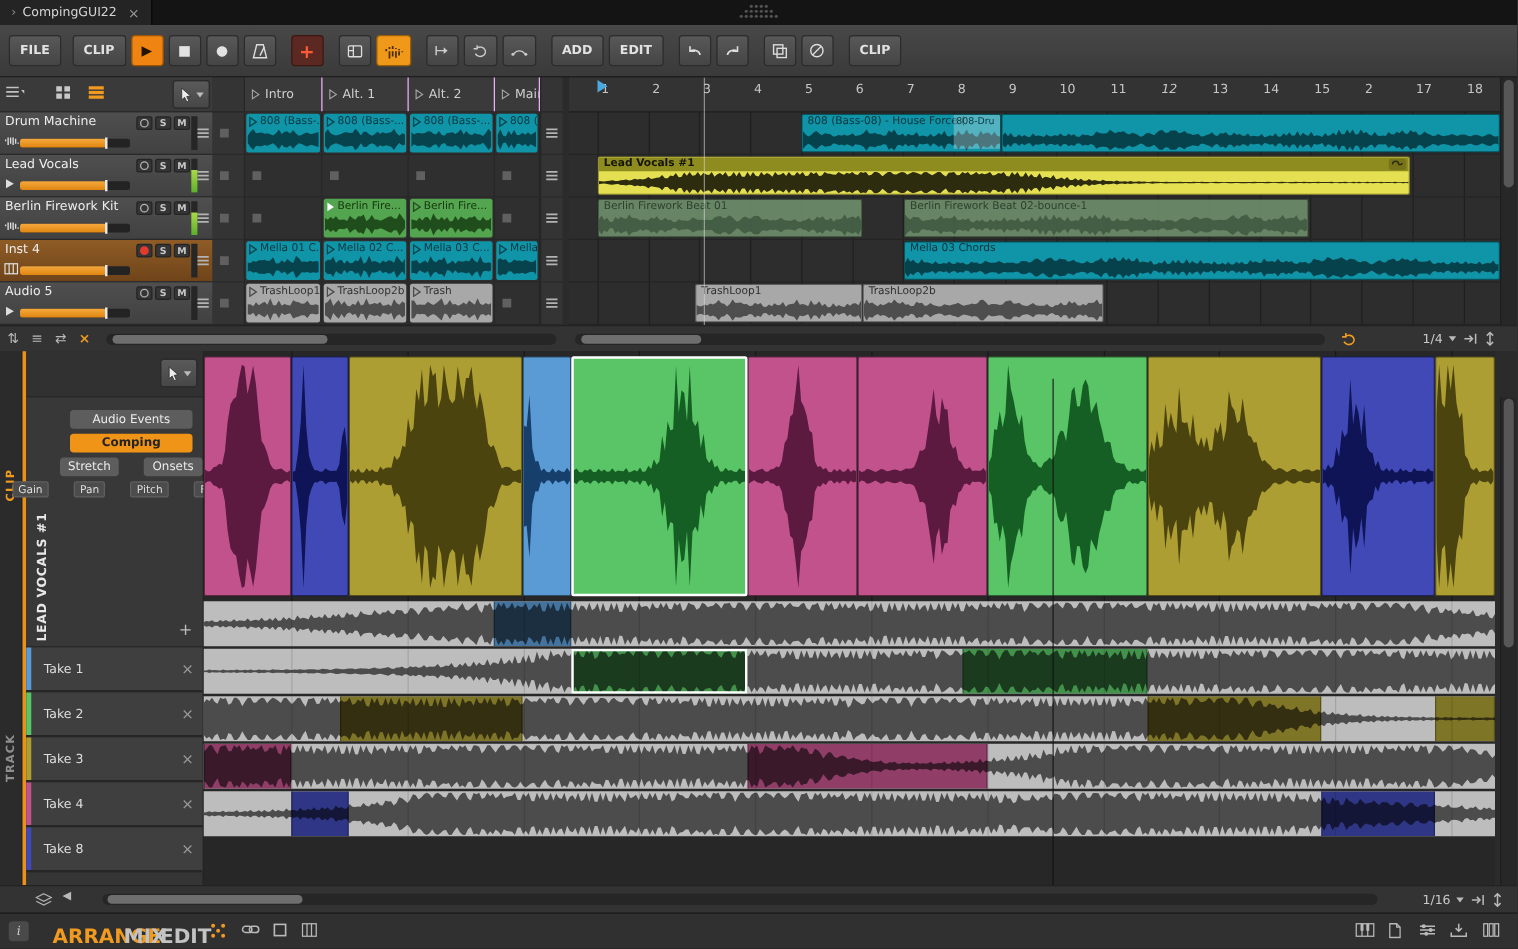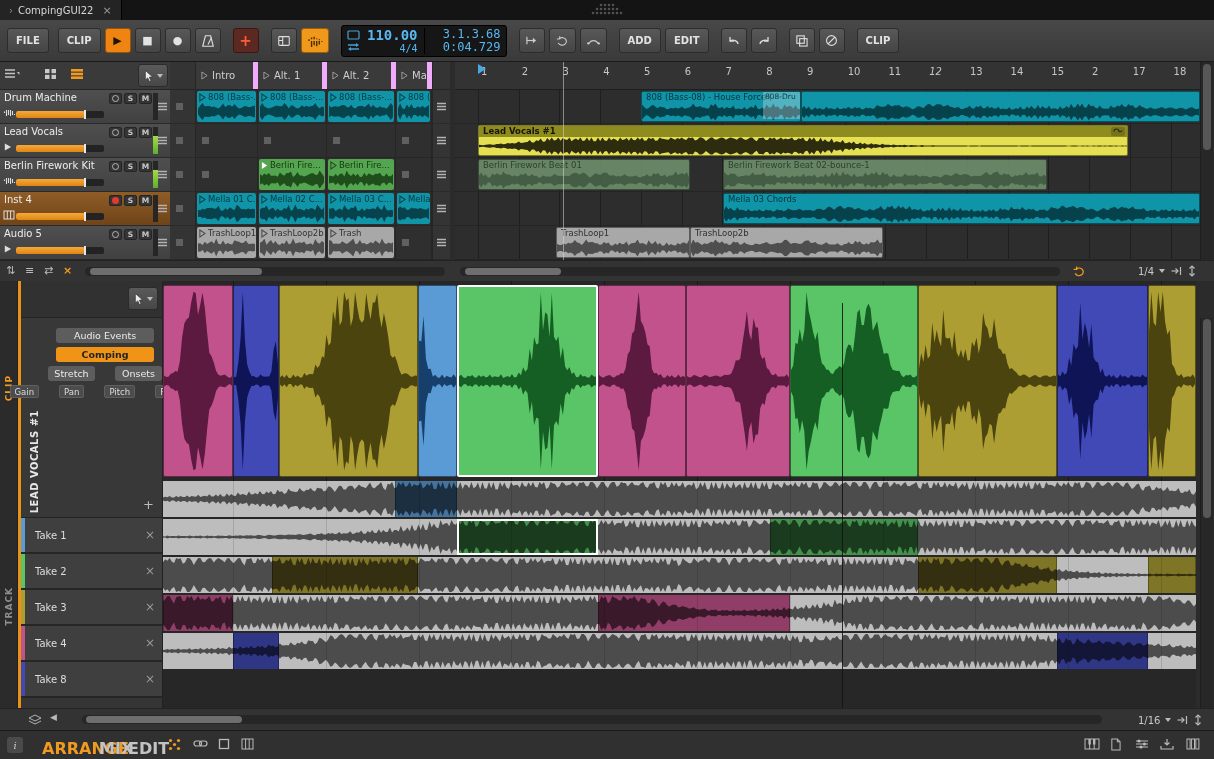--- a/index.html
+++ b/index.html
@@ -50,21 +50,21 @@
 .ttick{position:absolute;top:-1px;width:2px;height:9px;background:#e8e8e8}
 .tmeter{position:absolute;right:12px;top:3px;width:5px;height:27px;background:#262626}
 .tmeter.on::after{content:"";position:absolute;left:0;right:0;bottom:0;height:68%;background:linear-gradient(#a6da45,#5fae2e)}
 .tburger{position:absolute;right:2px;top:12px;width:11px;height:9px}
 .stopcol{position:absolute;left:170px;top:62px;width:26px;height:198px;background:#343434;border-right:1px solid #262626}
 .stopcol .hd{height:28px;border-bottom:1px solid #252525}
 .stoprow{position:relative;height:34px;border-bottom:1px solid #2a2a2a}
 .stopsq{position:absolute;left:6px;top:13px;width:7px;height:7px;background:#606060}
 .launcher{position:absolute;left:196px;top:62px;width:236px;height:198px;background:#303030}
 .scene-row{height:28px;display:flex;background:#3a3a3a;border-bottom:1px solid #252525}
-.scene{display:flex;align-items:center;gap:4px;padding:0 5px;border-right:5px solid #f0abfc;font-size:10px;color:#cfcfcf;overflow:hidden}
+.scene{display:flex;align-items:center;gap:4px;padding:0 5px;border-right:1px solid #f0abfc;font-size:10px;color:#cfcfcf;overflow:hidden}
 .lrow{height:34px;display:flex;border-bottom:1px solid #262626}
 .lcell{position:relative;border-right:1px solid #262626;overflow:hidden;background:#2f2f2f}
 .clipcell{position:absolute;inset:1px;border-radius:2px;overflow:hidden}
 .c-teal{background:#1095a8}.c-green{background:#54a54f}.c-gray{background:#a8a8a8}
 .cliplabel{display:flex;align-items:center;gap:2px;height:11px;padding:1px 2px 0 2px;font-size:8.5px;white-space:nowrap;overflow:hidden}
 .c-teal .ctext{color:#073740}.c-green .ctext{color:#17350f}.c-gray .ctext{color:#333}
 .cellwave{position:absolute;left:1px;right:1px;bottom:1px;height:19px}
 .subcol{position:absolute;left:432px;top:62px;width:18px;height:198px;background:#343434;border-left:1px solid #262626}
 .subcol .hd{height:28px;border-bottom:1px solid #252525}
 .subrow{position:relative;height:34px;border-bottom:1px solid #2a2a2a;display:flex;align-items:center;justify-content:center}
@@ -203,43 +203,20 @@
           </svg>
         </span>
       </div>
     <div class="btn waveb icon">
         <span class="ic">
           <svg width="16" height="12" viewBox="0 0 18 14">
             <path d="M2 7V5m3 2v7m0-9V3m3 4v5m0-7V2m3 5v6m0-8V4m3 3v4m0-6V6m3 1v1" stroke="#4a2c05" stroke-width="1.6" fill="none"></path>
           </svg>
         </span>
       </div>
-    <div class="display">
-      <div class="disp-icons">
-        <span class="ic">
-            <svg width="13" height="10" viewBox="0 0 13 10">
-              <rect x="1" y="1" width="11" height="8" rx="1" fill="none" stroke="#4aa0d8" stroke-width="1.2"></rect>
-            </svg>
-          </span>
-        <span class="ic">
-            <svg width="13" height="10" viewBox="0 0 13 10">
-              <path d="M1 3h8M4 7h8" stroke="#4aa0d8" stroke-width="1.3"></path>
-              <path d="M9 1l3 2-3 2zM4 5 1 7l3 2z" fill="#4aa0d8"></path>
-            </svg>
-          </span>
-      </div>
-      <div class="disp-tempo">
-        <span class="tempo-big">110.00</span>
-        <span class="tempo-sig">4/4</span>
-      </div>
-      <div class="disp-pos">
-        <span class="pos-a">3.1.3.68</span>
-        <span class="pos-b">0:04.729</span>
-      </div>
-    </div>
     <div class="btn icon ml8">
         <span class="ic">
           <svg width="13" height="11" viewBox="0 0 14 12">
             <path d="M2 2v8" stroke="#ccc" stroke-width="1.3"></path>
             <path d="M2 6h7" stroke="#ccc" stroke-width="1.3"></path>
             <path d="M8.5 3 12 6l-3.5 3Z" fill="#ccc"></path>
           </svg>
         </span>
       </div>
     <div class="btn icon">

